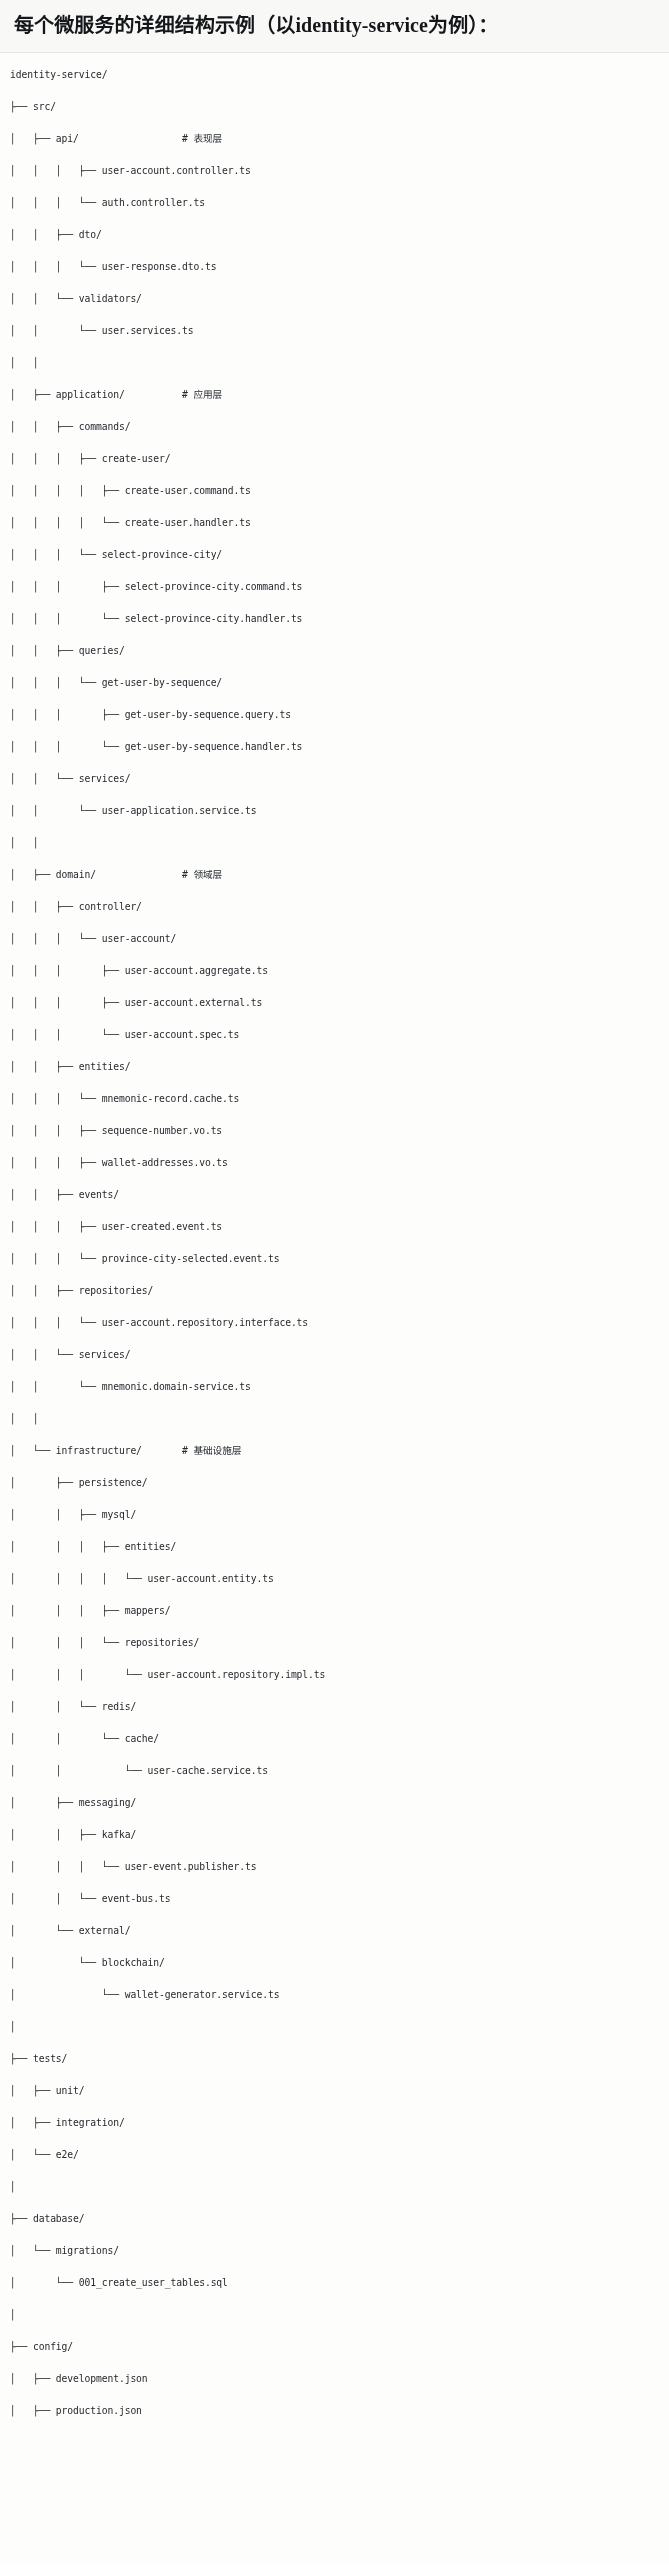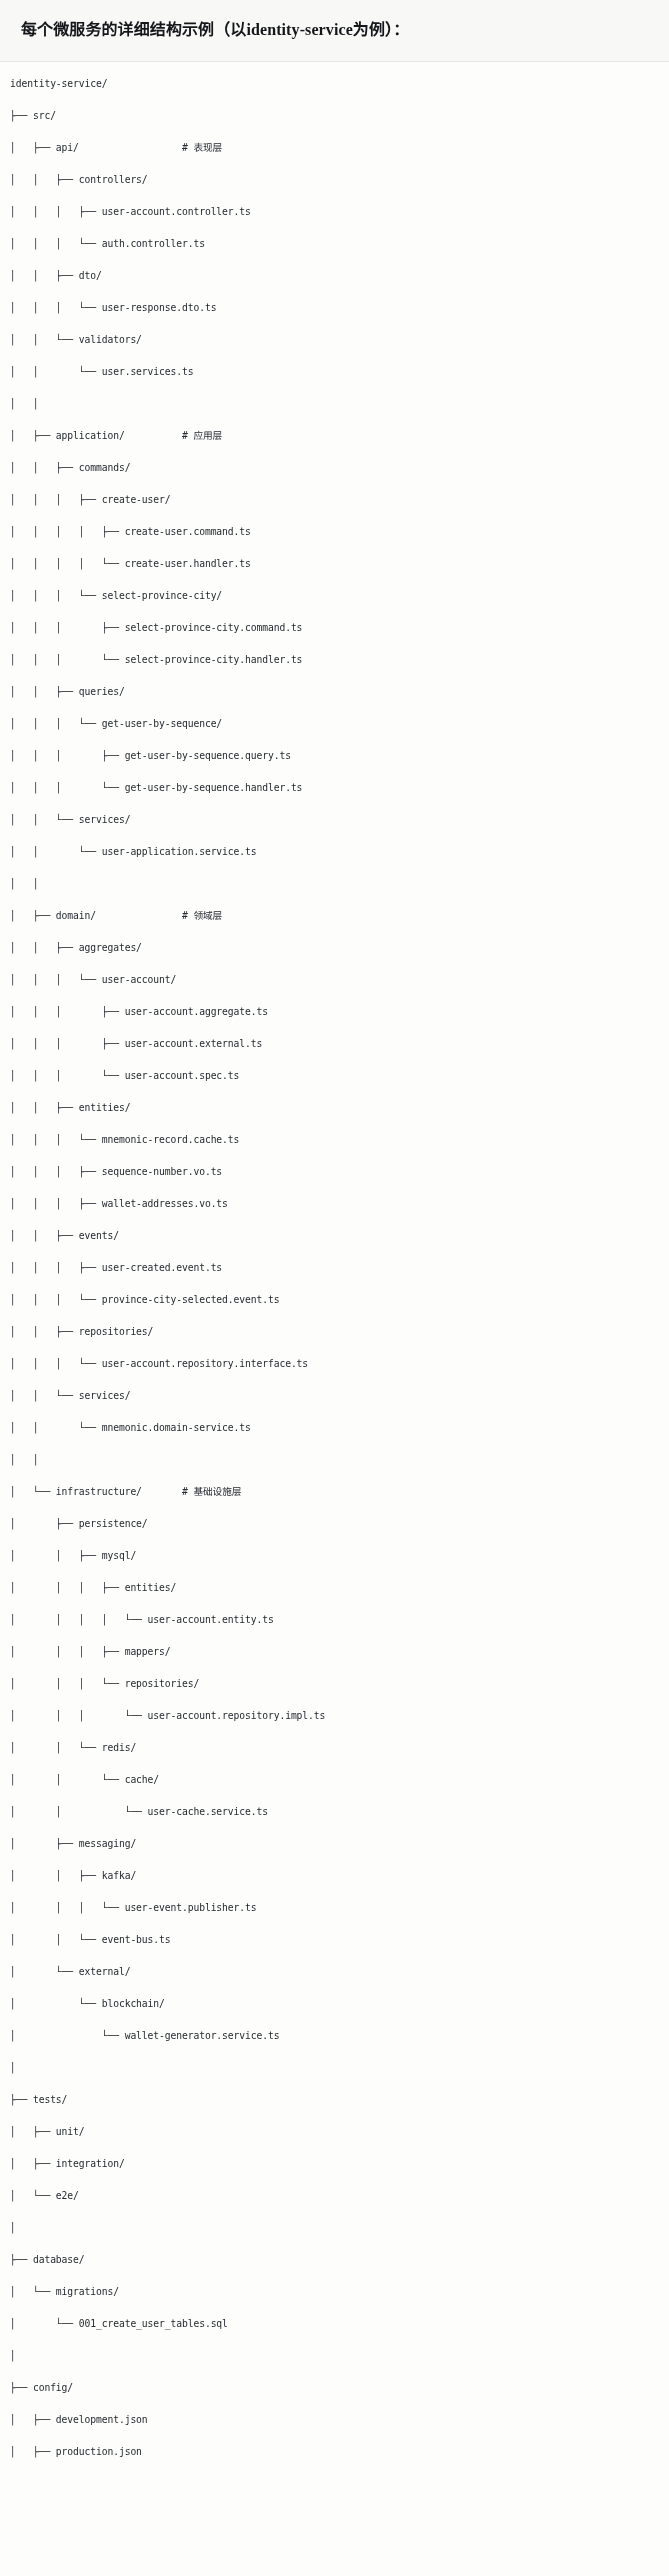--- a/index.html
+++ b/index.html
@@ -23,24 +23,24 @@
   
   .header-band {
     background: #f8f8f6;
     padding: 8.8px 10px 10px 10px;
     border-bottom: 0.6px solid #e6e6e2;
     box-sizing: border-box;
   }
   .header-title {
     font-family: "Liberation Serif", "DejaVu Serif", serif;
     font-weight: bold;
-    font-size: 16px;
+    font-size: 20px;
     line-height: 1.25;
     color: #14161a;
-    margin: 11px;
+    margin: 4px;
     letter-spacing: 0.1px;
   }
 
   
   .tree-block {
     background: #fdfdfc;
     padding: 13.8px 10px 16.3px 10px;
     box-sizing: border-box;
   }
   .tree {
@@ -67,21 +67,20 @@
 <div class="page">
 
   <div class="header-band">
     <h1 class="header-title">每个微服务的详细结构示例（以identity-service为例）：</h1>
   </div>
 
   <div class="tree-block">
     <pre class="tree" id="tree-output"><span class="row"><span>identity-service/</span></span>
 <span class="row"><span>├── src/</span></span>
 <span class="row"><span>│   ├── api/                  </span><span class="cmt"># 表现层</span></span>
-<span class="row"><span>│   │   ├── controllers/</span></span>
 <span class="row"><span>│   │   │   ├── user-account.controller.ts</span></span>
 <span class="row"><span>│   │   │   └── auth.controller.ts</span></span>
 <span class="row"><span>│   │   ├── dto/</span></span>
 <span class="row"><span>│   │   │   └── user-response.dto.ts</span></span>
 <span class="row"><span>│   │   └── validators/</span></span>
 <span class="row"><span>│   │       └── user.services.ts</span></span>
 <span class="row"><span>│   │</span></span>
 <span class="row"><span>│   ├── application/          </span><span class="cmt"># 应用层</span></span>
 <span class="row"><span>│   │   ├── commands/</span></span>
 <span class="row"><span>│   │   │   ├── create-user/</span></span>
@@ -91,21 +90,21 @@
 <span class="row"><span>│   │   │       ├── select-province-city.command.ts</span></span>
 <span class="row"><span>│   │   │       └── select-province-city.handler.ts</span></span>
 <span class="row"><span>│   │   ├── queries/</span></span>
 <span class="row"><span>│   │   │   └── get-user-by-sequence/</span></span>
 <span class="row"><span>│   │   │       ├── get-user-by-sequence.query.ts</span></span>
 <span class="row"><span>│   │   │       └── get-user-by-sequence.handler.ts</span></span>
 <span class="row"><span>│   │   └── services/</span></span>
 <span class="row"><span>│   │       └── user-application.service.ts</span></span>
 <span class="row"><span>│   │</span></span>
 <span class="row"><span>│   ├── domain/               </span><span class="cmt"># 领域层</span></span>
-<span class="row"><span>│   │   ├── aggregates/</span></span>
+<span class="row"><span>│   │   ├── controller/</span></span>
 <span class="row"><span>│   │   │   └── user-account/</span></span>
 <span class="row"><span>│   │   │       ├── user-account.aggregate.ts</span></span>
 <span class="row"><span>│   │   │       ├── user-account.external.ts</span></span>
 <span class="row"><span>│   │   │       └── user-account.spec.ts</span></span>
 <span class="row"><span>│   │   ├── entities/</span></span>
 <span class="row"><span>│   │   │   └── mnemonic-record.cache.ts</span></span>
 <span class="row"><span>│   │   │   ├── sequence-number.vo.ts</span></span>
 <span class="row"><span>│   │   │   ├── wallet-addresses.vo.ts</span></span>
 <span class="row"><span>│   │   ├── events/</span></span>
 <span class="row"><span>│   │   │   ├── user-created.event.ts</span></span>

